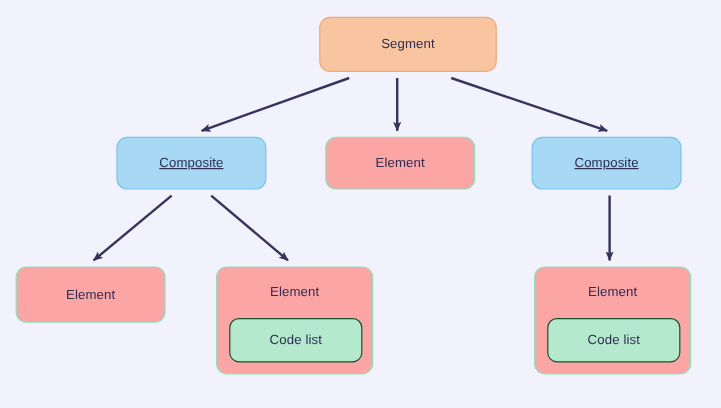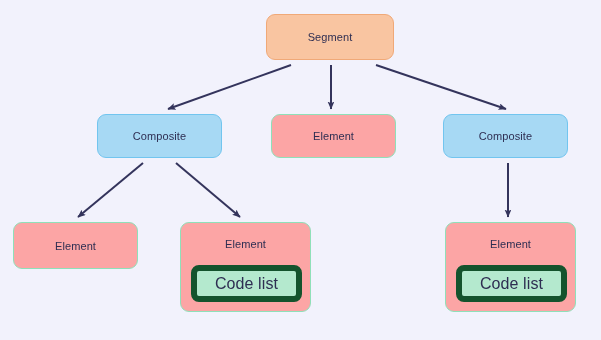--- a/index.html
+++ b/index.html
@@ -47,40 +47,41 @@
     line-height: 14px;
     white-space: nowrap;
   }
   .node.segment {
     background: #f9c5a1;
     border: 1px solid #f0a978;
   }
   .node.composite {
     background: #a7d9f4;
     border: 1px solid #72c5ef;
+    text-decoration: underline;
   }
   .node.element {
     background: #fca5a5;
     border: 1px solid #8fe0b9;
   }
   .node.with-child {
     justify-content: flex-start;
     padding-top: 14px;
   }
   .inner-box {
     box-sizing: border-box;
     position: absolute;
     border-radius: 8px;
     background: #b4e9ce;
-    border: 6px solid #14532d;
+    border: 1px solid #14532d;
     display: flex;
     align-items: center;
     justify-content: center;
     color: #2e2e52;
-    font-size: 16px;
+    font-size: 11px;
   }
 </style>
 </head>
 <body>
 
 <div id="canvas">
 
   <svg id="edge-layer" viewBox="0 0 601 340">
     <defs>
       <marker id="arrowhead" markerWidth="9" markerHeight="9" refX="7.4" refY="3.4" orient="auto" markerUnits="userSpaceOnUse">
@@ -90,21 +91,21 @@
     <g id="edges-group">
         <line x1="291" y1="65" x2="168" y2="109" stroke="#34345c" stroke-width="2" marker-end="url(#arrowhead)"></line>
         <line x1="331" y1="65" x2="331" y2="109" stroke="#34345c" stroke-width="2" marker-end="url(#arrowhead)"></line>
         <line x1="376" y1="65" x2="506" y2="109" stroke="#34345c" stroke-width="2" marker-end="url(#arrowhead)"></line>
         <line x1="143" y1="163" x2="78" y2="217" stroke="#34345c" stroke-width="2" marker-end="url(#arrowhead)"></line>
         <line x1="176" y1="163" x2="240" y2="217" stroke="#34345c" stroke-width="2" marker-end="url(#arrowhead)"></line>
         <line x1="508" y1="163" x2="508" y2="217" stroke="#34345c" stroke-width="2" marker-end="url(#arrowhead)"></line>
       </g>
   </svg>
 
-  <div class="node segment simple" style="left: 266px; top: 14px; width: 128px; height: 46px;">
+  <div class="node segment simple" style="left: 266px; top: 14px; width: 148px; height: 46px;">
     <span class="node-label">Segment</span>
   </div>
 
   <div class="node composite simple" style="left: 97px; top: 114px; width: 125px; height: 44px;">
     <span class="node-label">Composite</span>
   </div>
 
   <div class="node element simple" style="left: 271px; top: 114px; width: 125px; height: 44px;">
     <span class="node-label">Element</span>
   </div>

